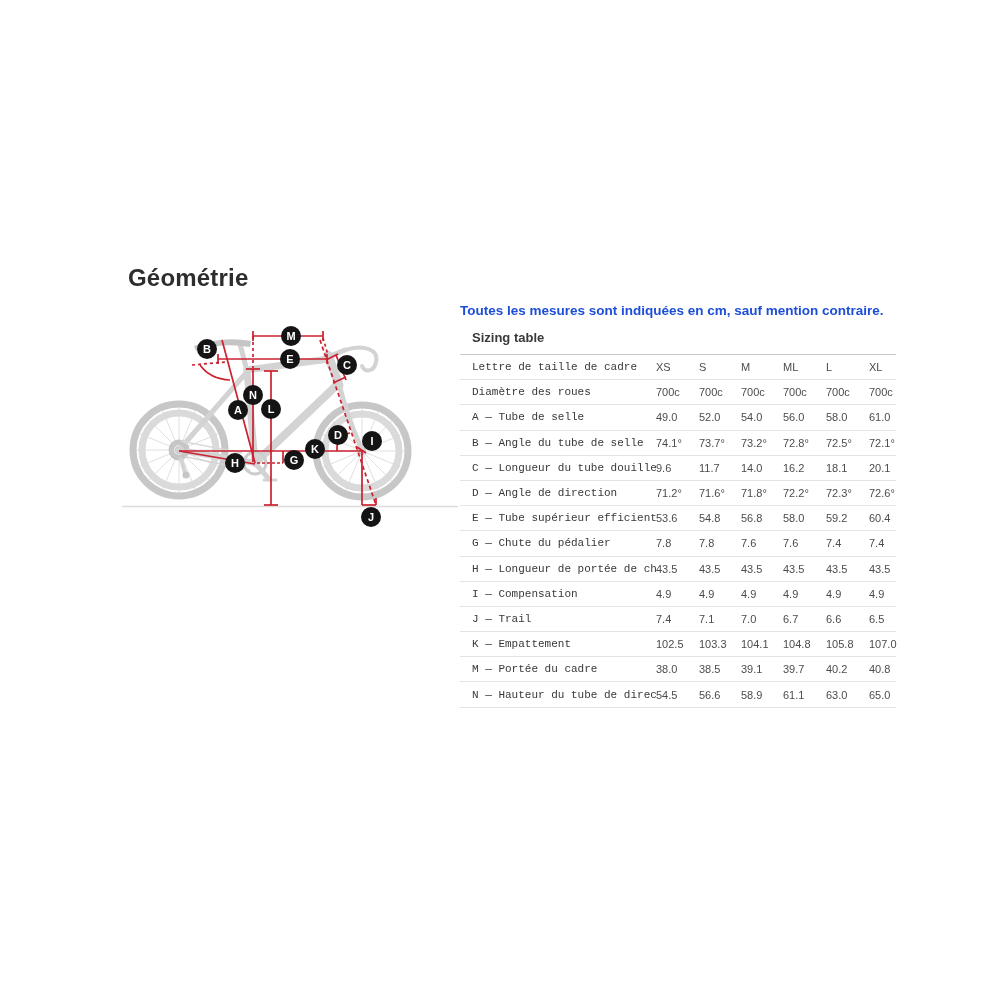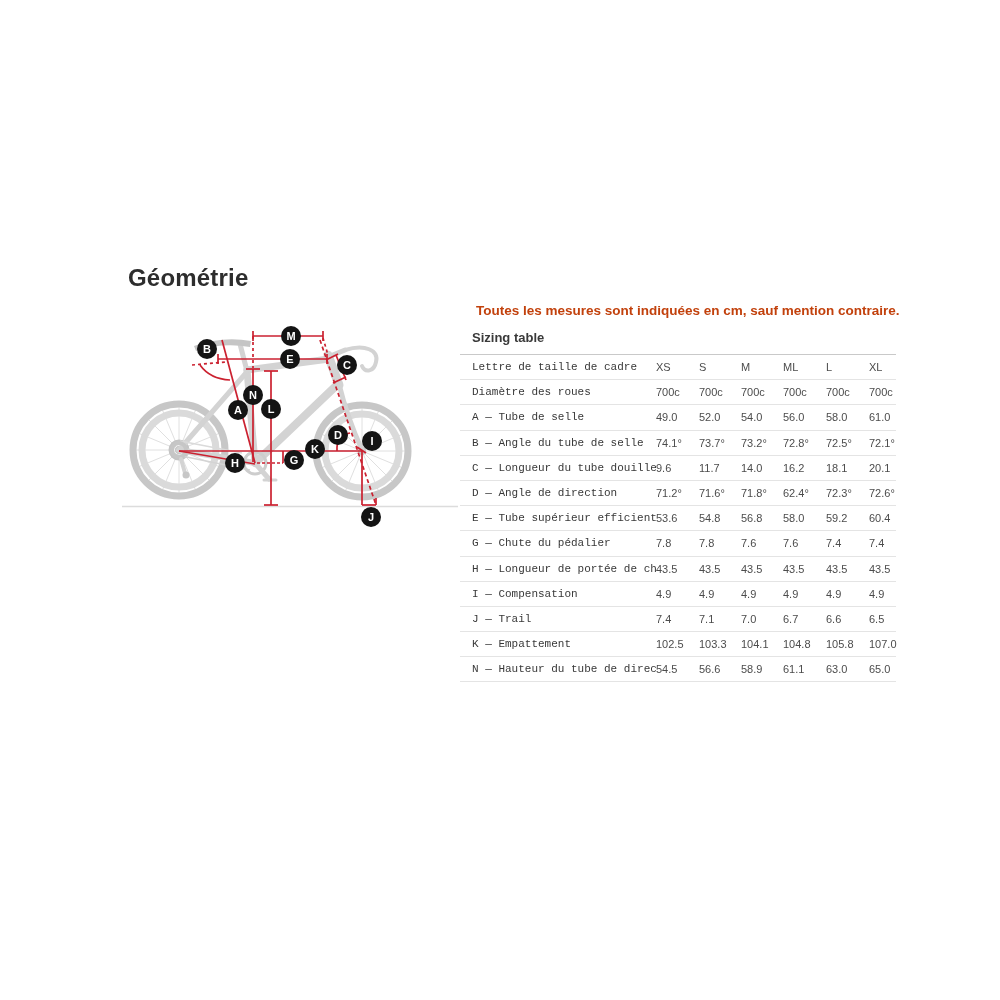--- a/index.html
+++ b/index.html
@@ -6,21 +6,21 @@
   body{
     width:1000px;height:1000px;position:relative;background:#ffffff;
     font-family:"Liberation Sans", sans-serif;overflow:hidden;
   }
   .page-title{
     position:absolute;left:108px;top:264px;
     font-size:24px;font-weight:700;color:#2d2d2d;letter-spacing:.2px;margin-left:20px;
   }
   .note{
     position:absolute;left:460px;top:303px;width:450px;
-    font-size:13.5px;font-weight:700;color:#c2410c;margin-left:16px;
+    font-size:13.5px;font-weight:700;color:#1d4ed8;
   }
   .table-title{
     position:absolute;left:472px;top:330px;
     font-size:13px;font-weight:700;color:#3a3a3a;
   }
   .sizing-table{
     position:absolute;left:460px;top:354px;width:436px;
     border-top:1px solid #c9c9c9;
   }
   .trow{
@@ -97,21 +97,21 @@
       <div class="tcell">14.0</div>
       <div class="tcell">16.2</div>
       <div class="tcell">18.1</div>
       <div class="tcell">20.1</div>
     </div>
     <div class="trow">
       <div class="tlabel">D — Angle de direction</div>
       <div class="tcell">71.2°</div>
       <div class="tcell">71.6°</div>
       <div class="tcell">71.8°</div>
-      <div class="tcell">62.4°</div>
+      <div class="tcell">72.2°</div>
       <div class="tcell">72.3°</div>
       <div class="tcell">72.6°</div>
     </div>
     <div class="trow">
       <div class="tlabel">E — Tube supérieur efficient</div>
       <div class="tcell">53.6</div>
       <div class="tcell">54.8</div>
       <div class="tcell">56.8</div>
       <div class="tcell">58.0</div>
       <div class="tcell">59.2</div>
@@ -154,20 +154,29 @@
       <div class="tcell">6.5</div>
     </div>
     <div class="trow">
       <div class="tlabel">K — Empattement</div>
       <div class="tcell">102.5</div>
       <div class="tcell">103.3</div>
       <div class="tcell">104.1</div>
       <div class="tcell">104.8</div>
       <div class="tcell">105.8</div>
       <div class="tcell">107.0</div>
+    </div>
+    <div class="trow">
+      <div class="tlabel">M — Portée du cadre</div>
+      <div class="tcell">38.0</div>
+      <div class="tcell">38.5</div>
+      <div class="tcell">39.1</div>
+      <div class="tcell">39.7</div>
+      <div class="tcell">40.2</div>
+      <div class="tcell">40.8</div>
     </div>
     <div class="trow">
       <div class="tlabel">N — Hauteur du tube de direction / boîtier</div>
       <div class="tcell">54.5</div>
       <div class="tcell">56.6</div>
       <div class="tcell">58.9</div>
       <div class="tcell">61.1</div>
       <div class="tcell">63.0</div>
       <div class="tcell">65.0</div>
     </div>

